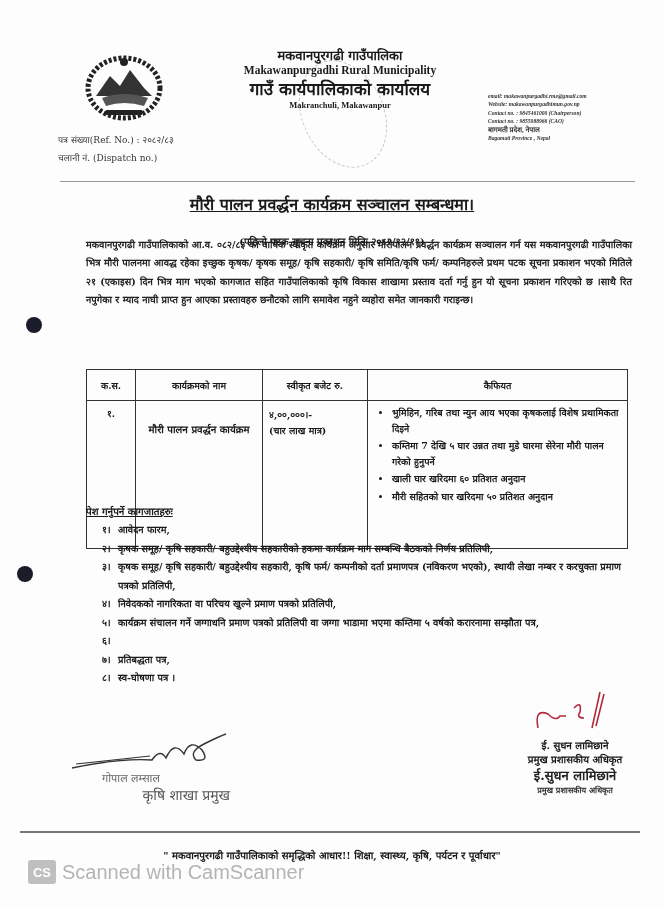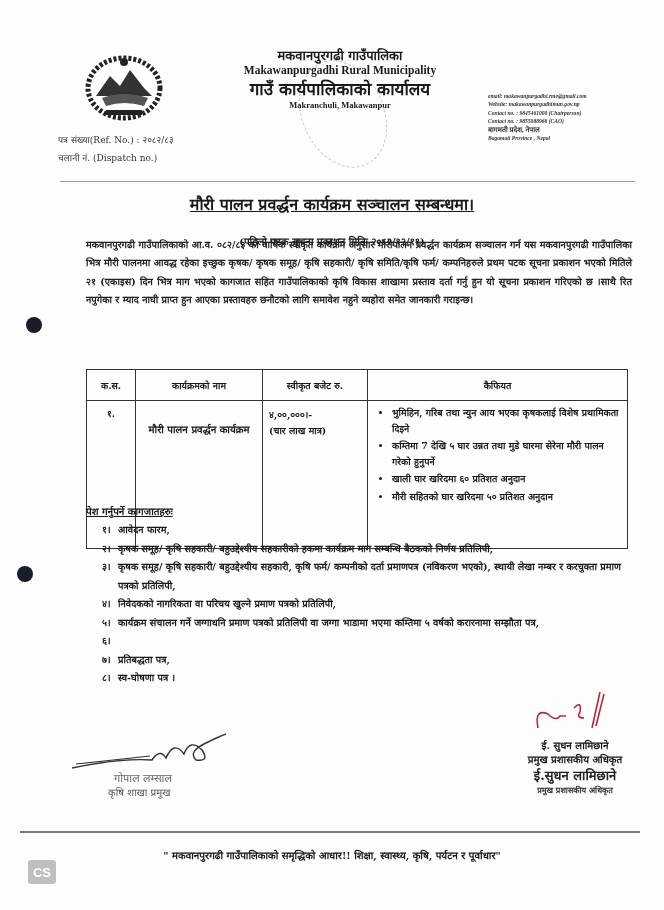--- a/index.html
+++ b/index.html
@@ -36,22 +36,22 @@
   .prog-name { text-align: center; padding-top: 18px; line-height: 22px; font-size: 10px; }
   .budget { padding: 6px 6px; line-height: 16px; }
   .remarks { padding: 4px 6px 0 10px; }
   .remarks ul { margin: 0; padding-left: 14px; }
   .remarks li { line-height: 15.5px; margin-bottom: 2px; }
   .docs-head { left: 86px; top: 504px; font-size: 10px; font-weight: bold; text-decoration: underline; }
   .docs { left: 102px; top: 521px; width: 520px; font-size: 9.6px; font-weight: bold; line-height: 18.5px; }
   .docs .item { display: flex; }
   .docs .num { width: 16px; flex: none; }
   .sig-left { left: 70px; top: 730px; width: 160px; }
-  .sig-left .name { font-size: 11px; color: #666; margin-left: 44px; margin-top: -4px; }
-  .sig-left .role { font-size: 10px; color: #555; margin-left: 38px; }
+  .sig-left .name { font-size: 11px; color: #666; margin-left: 32px; margin-top: -4px; }
+  .sig-left .role { font-size: 14px; color: #555; margin-left: 38px; text-align: right; }
   .sig-right { left: 500px; top: 688px; width: 150px; text-align: center; }
   .sig-right .n1 { font-size: 10px; font-weight: bold; margin-top: 2px; }
   .sig-right .r1 { font-size: 10px; font-weight: bold; }
   .sig-right .n2 { font-size: 13px; font-weight: bold; color: #222; }
   .sig-right .r2 { font-size: 8px; font-weight: bold; color: #333; }
   .hr2 { left: 20px; width: 620px; top: 831px; height: 1.5px; background: #777; }
   .motto { left: 0; width: 664px; top: 848px; text-align: center; font-size: 10px; font-weight: bold; }
   .cs { left: 28px; top: 860px; display: flex; align-items: center; gap: 6px; color: #b4b4b4; font-family: "Liberation Sans", sans-serif; font-size: 20px; }
   .cs-badge { width: 28px; height: 24px; border-radius: 3px; background: #bfbfbf; color: #fff; font-size: 13px; font-weight: bold; display: flex; align-items: center; justify-content: center; }
 </style>
@@ -177,13 +177,14 @@
   <div class="r1">प्रमुख प्रशासकीय अधिकृत</div>
   <div class="n2">ई.सुधन लामिछाने</div>
   <div class="r2">प्रमुख प्रशासकीय अधिकृत</div>
 </div>
 
 <div class="abs hr2"></div>
 <div class="abs motto">" मकवानपुरगढी गाउँपालिकाको समृद्धिको आधार!! शिक्षा, स्वास्थ्य, कृषि, पर्यटन र पूर्वाधार"</div>
 
 <div class="abs cs">
   <div class="cs-badge">CS</div>
+  <span>Scanned with CamScanner</span>
 </div>
 
 </body></html>

